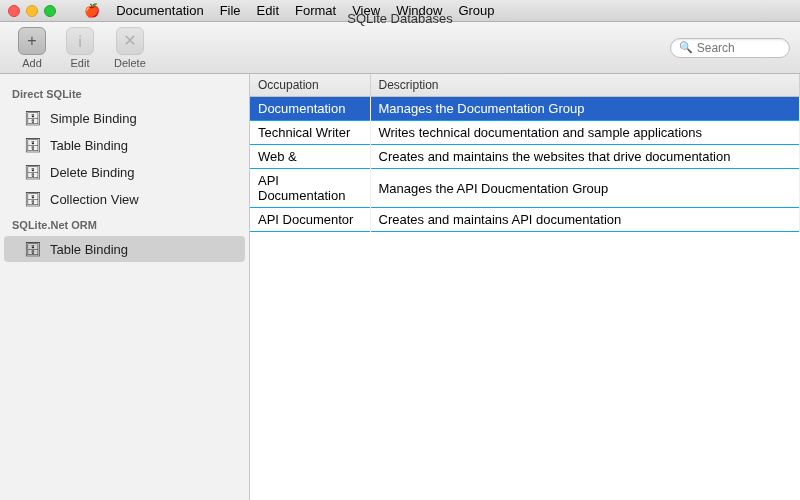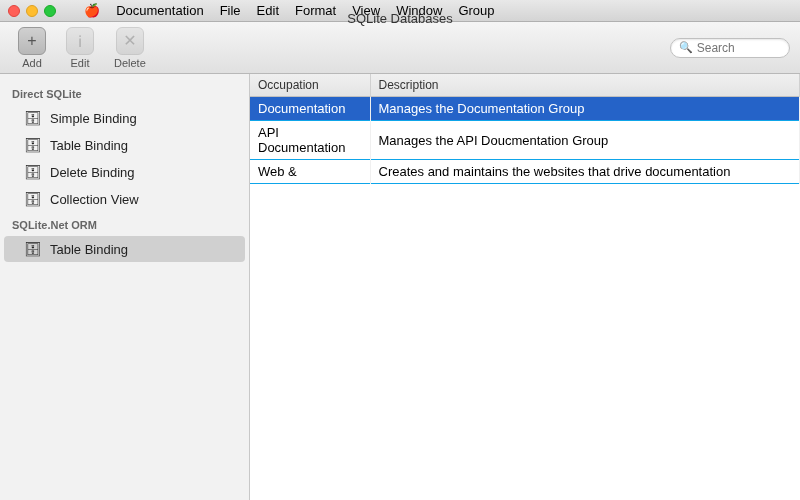--- a/index.html
+++ b/index.html
@@ -293,24 +293,32 @@
             <th class="col-occupation">Occupation</th>
             <th class="col-description">Description</th>
           </tr>
         </thead>
         <tbody id="table-body">
         <tr class="selected">
               <td>Documentation</td>
               <td>Manages the Documentation Group</td>
             </tr>
             <tr>
-              <td>API Documentation</td>
-              <td>Manages the API Doucmentation Group</td>
+              <td>Technical Writer</td>
+              <td>Writes technical documentation and sample applications</td>
             </tr>
             <tr>
               <td>Web &amp;</td>
               <td>Creates and maintains the websites that drive documentation</td>
             </tr>
+            <tr>
+              <td>API Documentation</td>
+              <td>Manages the API Doucmentation Group</td>
+            </tr>
+            <tr>
+              <td>API Documentor</td>
+              <td>Creates and maintains API documentation</td>
+            </tr>
           </tbody>
       </table>
     </div>
   </div>
 </div>
 
 </body></html>

